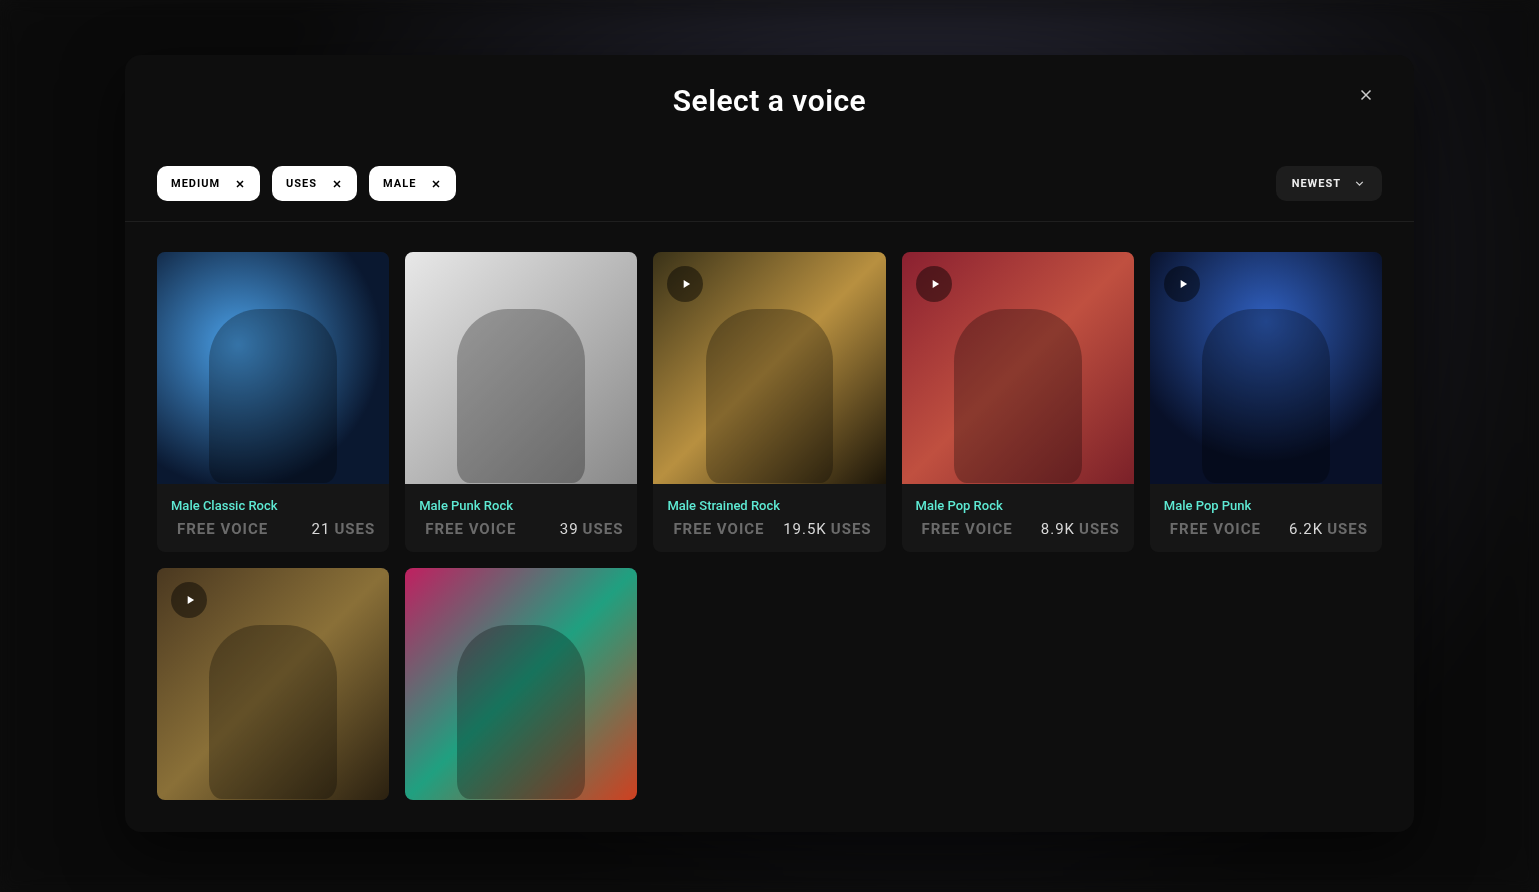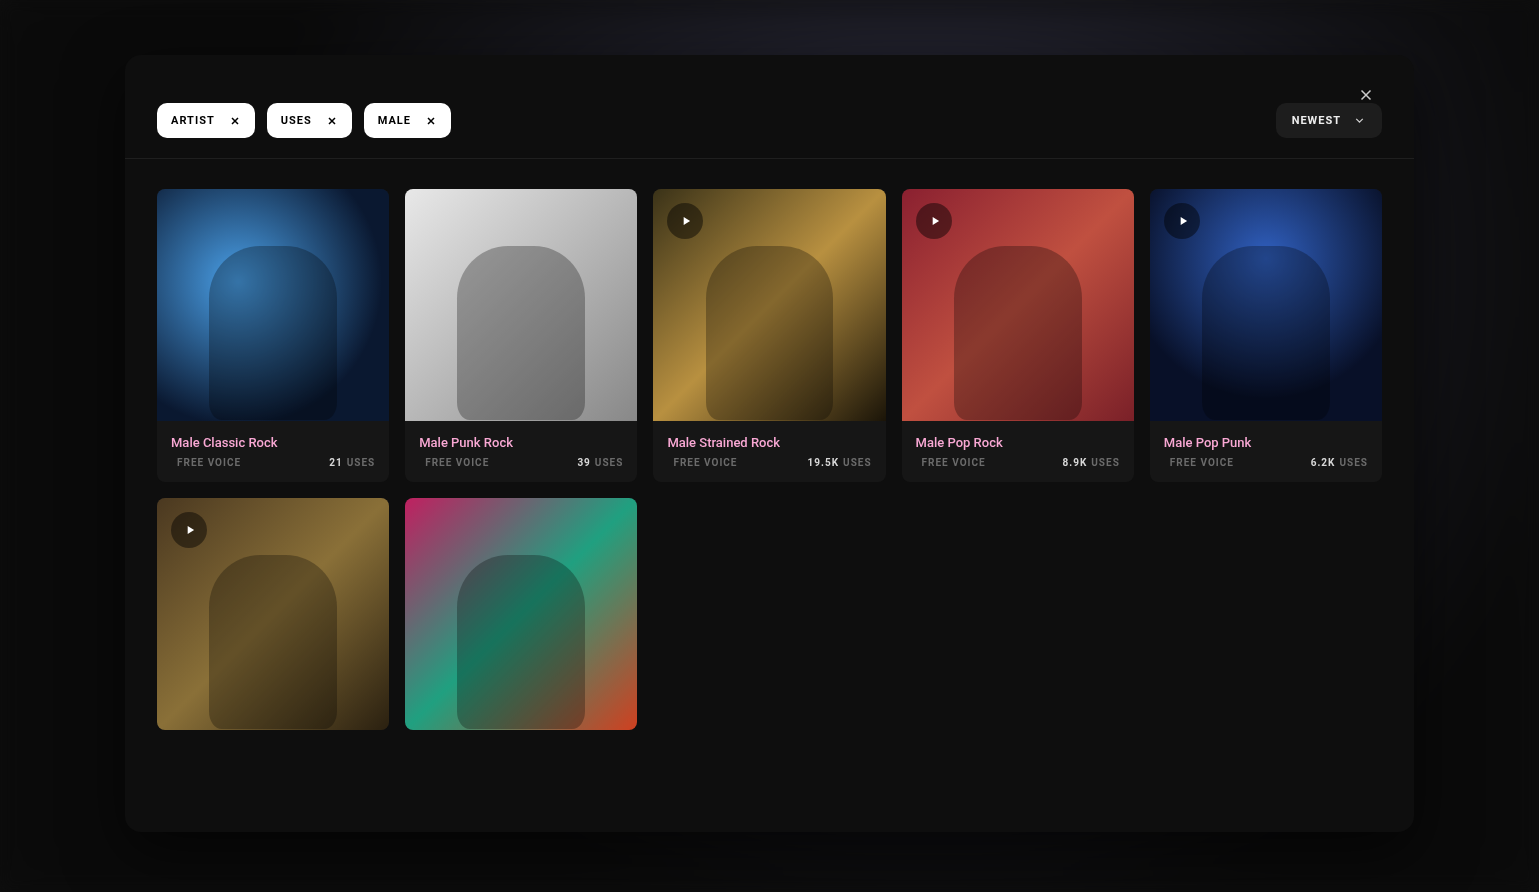--- a/index.html
+++ b/index.html
@@ -180,55 +180,56 @@
     position: relative;
     top: 12%;
   }
   .card-info {
     padding: 14px 14px 14px 14px;
   }
   .card-name {
     font-size: 13px;
     font-weight: 500;
     margin-bottom: 7px;
-    color: #f9a8d4;
+    color: #5eead4;
   }
   .card-meta {
     display: flex;
     justify-content: space-between;
     align-items: center;
-    font-size: 10px;
+    font-size: 15px;
     letter-spacing: 1px;
     font-weight: 700;
     color: #6b6b6b;
     padding-left: 6px;
   }
-  .uses-num { color: #d8d8d8; font-weight:700; margin-right:4px; }
+  .uses-num { color: #d8d8d8; font-weight:400; margin-right:4px; }
   .grid-wrap::-webkit-scrollbar { width: 8px; }
   .grid-wrap::-webkit-scrollbar-thumb { background: #2a2a2a; border-radius: 4px; }
 </style>
 </head>
 <body>
 
 <div class="backdrop"></div>
 <div class="backdrop-blur"></div>
 
 <div class="modal">
   <div class="modal-header">
     <div class="close-btn">
       <svg viewBox="0 0 24 24" fill="none" stroke="currentColor" stroke-width="2">
           <path d="M18 6 L6 18 M6 6 L18 18"></path>
         </svg>
     </div>
+    <div class="title">Select a voice</div>
   </div>
 
   <div class="filter-row">
     <div id="filters-mount" style="display: contents;"></div>
     <div class="chip">
-        <span>ARTIST</span>
+        <span>MEDIUM</span>
         <span class="x">
           <svg viewBox="0 0 24 24" fill="none" stroke-width="3">
             <path d="M18 6 L6 18 M6 6 L18 18"></path>
           </svg>
         </span>
       </div>
       <div class="chip">
         <span>USES</span>
         <span class="x">
           <svg viewBox="0 0 24 24" fill="none" stroke-width="3">

